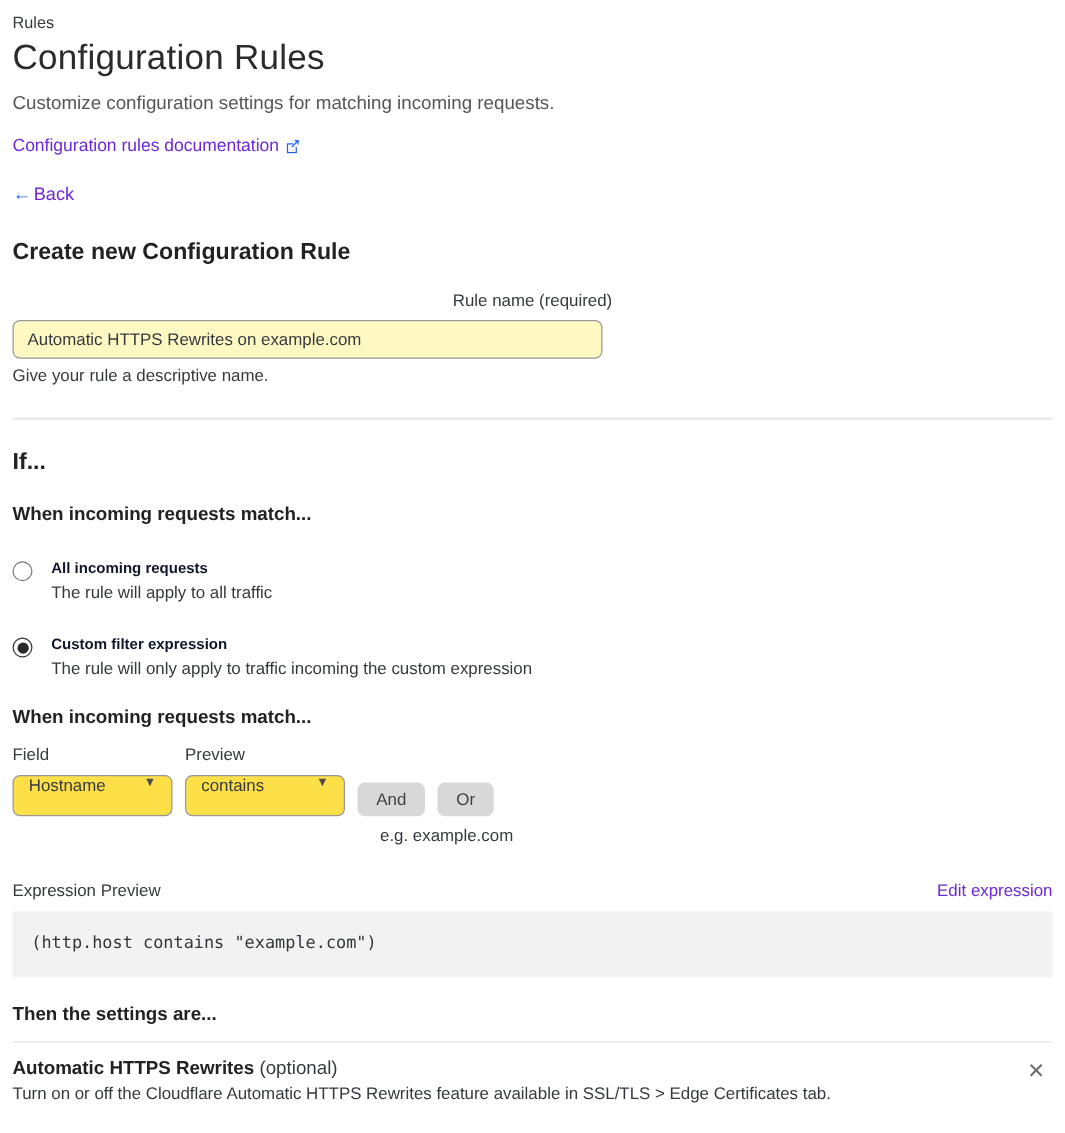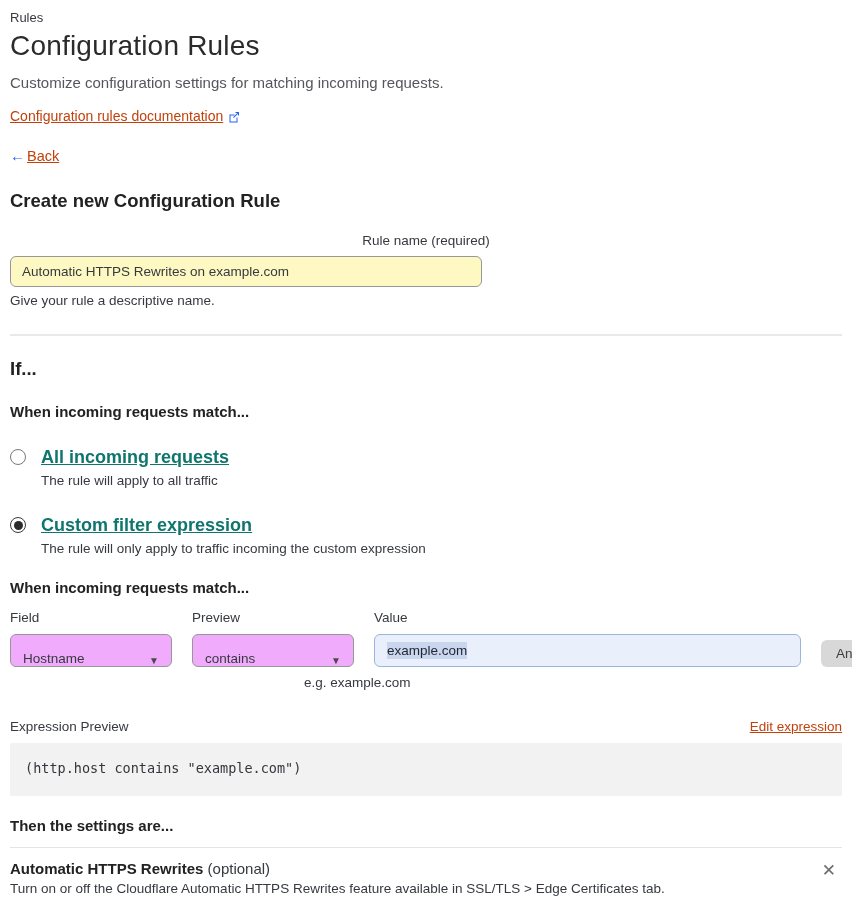--- a/index.html
+++ b/index.html
@@ -5,21 +5,21 @@
   * { box-sizing: border-box; margin: 0; padding: 0; }
   html,body { width: 852px; background: #fff; }
   body {
     font-family: "Liberation Sans", sans-serif;
     color: #313131;
     padding: 10px;
     width: 852px;
     height: 906px;
     overflow: hidden;
   }
-  a { color: #c2410c; text-decoration: underline; cursor: pointer; }
+  a { color: #6d28d9; cursor: pointer; }
 
   .breadcrumb { font-size: 13px; color: #36393f; }
   .page-title { font-size: 28px; font-weight: normal; color: #2b2b2b; margin-top: 5px; letter-spacing: .2px; }
   .subtitle { font-size: 15px; color: #56565c; margin-top: 12px; }
   .doc-row { margin-top: 17px; font-size: 14px; display: flex; align-items: center; gap: 5px; }
   .ext-icon { display: inline-block; width: 12px; height: 12px; position: relative; }
   .back-row { margin-top: 23px; font-size: 14.5px; display: flex; align-items: center; gap: 2px; color: #2563eb; }
   .back-arrow { text-decoration: none; font-size: 15px; }
 
   .section-h2 { font-size: 18.5px; font-weight: bold; margin-top: 26px; color: #222; }
@@ -40,29 +40,29 @@
   .radio-row { display: flex; gap: 15px; margin-top: 27px; cursor: pointer; }
   .radio-circle {
     width: 16px; height: 16px; border-radius: 50%;
     border: 1px solid #797979; background: #fff; flex: none; margin-top: 2px;
     display: flex; align-items: center; justify-content: center;
   }
   .radio-circle.checked { border-color: #36393f; }
   .radio-circle.checked::after {
     content: ""; width: 9px; height: 9px; border-radius: 50%; background: #2b2b2b;
   }
-  .radio-title { font-size: 18px; font-weight: bold; color: #0f766e; text-decoration: underline; }
+  .radio-title { font-size: 12px; font-weight: bold; color: #0f172a; }
   .radio-desc { font-size: 13.5px; color: #36393f; margin-top: 5px; }
 
-  .builder { display: flex; gap: 20px; margin-top: 14px; align-items: flex-end; }
+  .builder { display: flex; gap: 10px; margin-top: 14px; align-items: flex-end; }
   .builder-col { display: flex; flex-direction: column; }
   .col-label { font-size: 13.5px; color: #36393f; margin-bottom: 9px; }
   .select-box {
-    width: 162px; height: 33px; border: 1px solid #979797; border-radius: 6px;
-    background: #f0abfc; display: flex; align-items: flex-end; justify-content: space-between;
+    width: 128px; height: 33px; border: 1px solid #979797; border-radius: 6px;
+    background: #fde047; display: flex; align-items: flex-start; justify-content: space-between;
     padding: 0 12px; font-size: 13.5px; color: #36393f; cursor: pointer;
   }
   .caret { font-size: 10px; color: #4a4a4a; }
   .value-box {
     width: 427px; height: 33px; border: 1px solid #9db4dd; border-radius: 6px;
     background: #e9effb; display: flex; align-items: center;
     padding: 0 12px; font-size: 13.5px; color: #1f2430;
   }
   .value-box .sel { background: #c9d6ee; padding: 1px 0; }
   .logic-btn {
@@ -152,26 +152,20 @@
       <span class="caret">▼</span>
     </div>
   </div>
   <div class="builder-col">
     <div class="col-label">Preview</div>
     <div class="select-box">
       <span>contains</span>
       <span class="caret">▼</span>
     </div>
   </div>
-  <div class="builder-col">
-    <div class="col-label">Value</div>
-    <div class="value-box">
-      <span class="sel">example.com</span>
-    </div>
-  </div>
   <button class="logic-btn btn-and">And</button>
   <button class="logic-btn btn-or">Or</button>
 </div>
 <div class="eg-row">e.g. example.com</div>
 
 <div class="preview-row">
   <span class="preview-label">Expression Preview</span>
   <a class="edit-link">Edit expression</a>
 </div>
 <div class="code-box">(http.host contains "example.com")</div>

